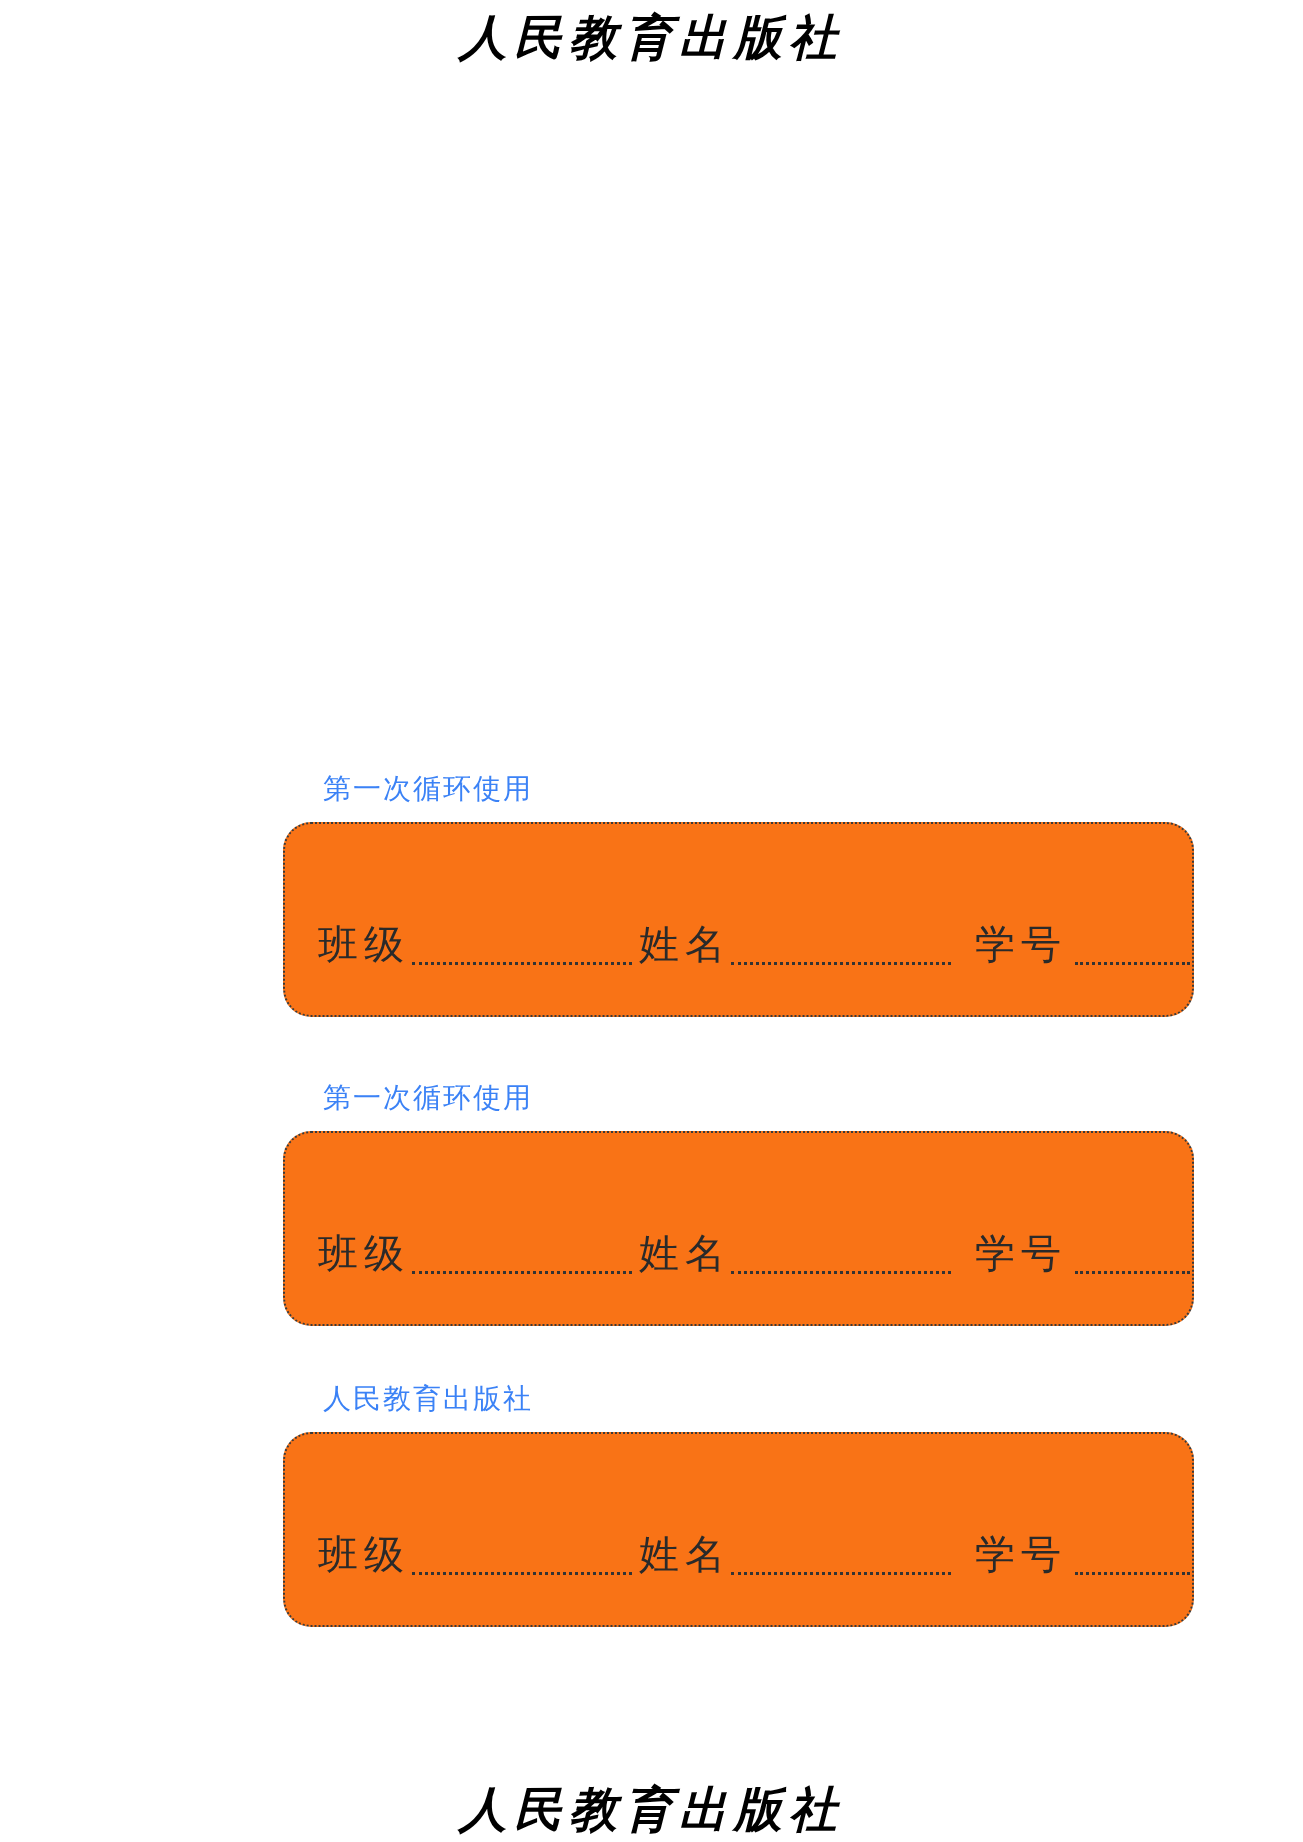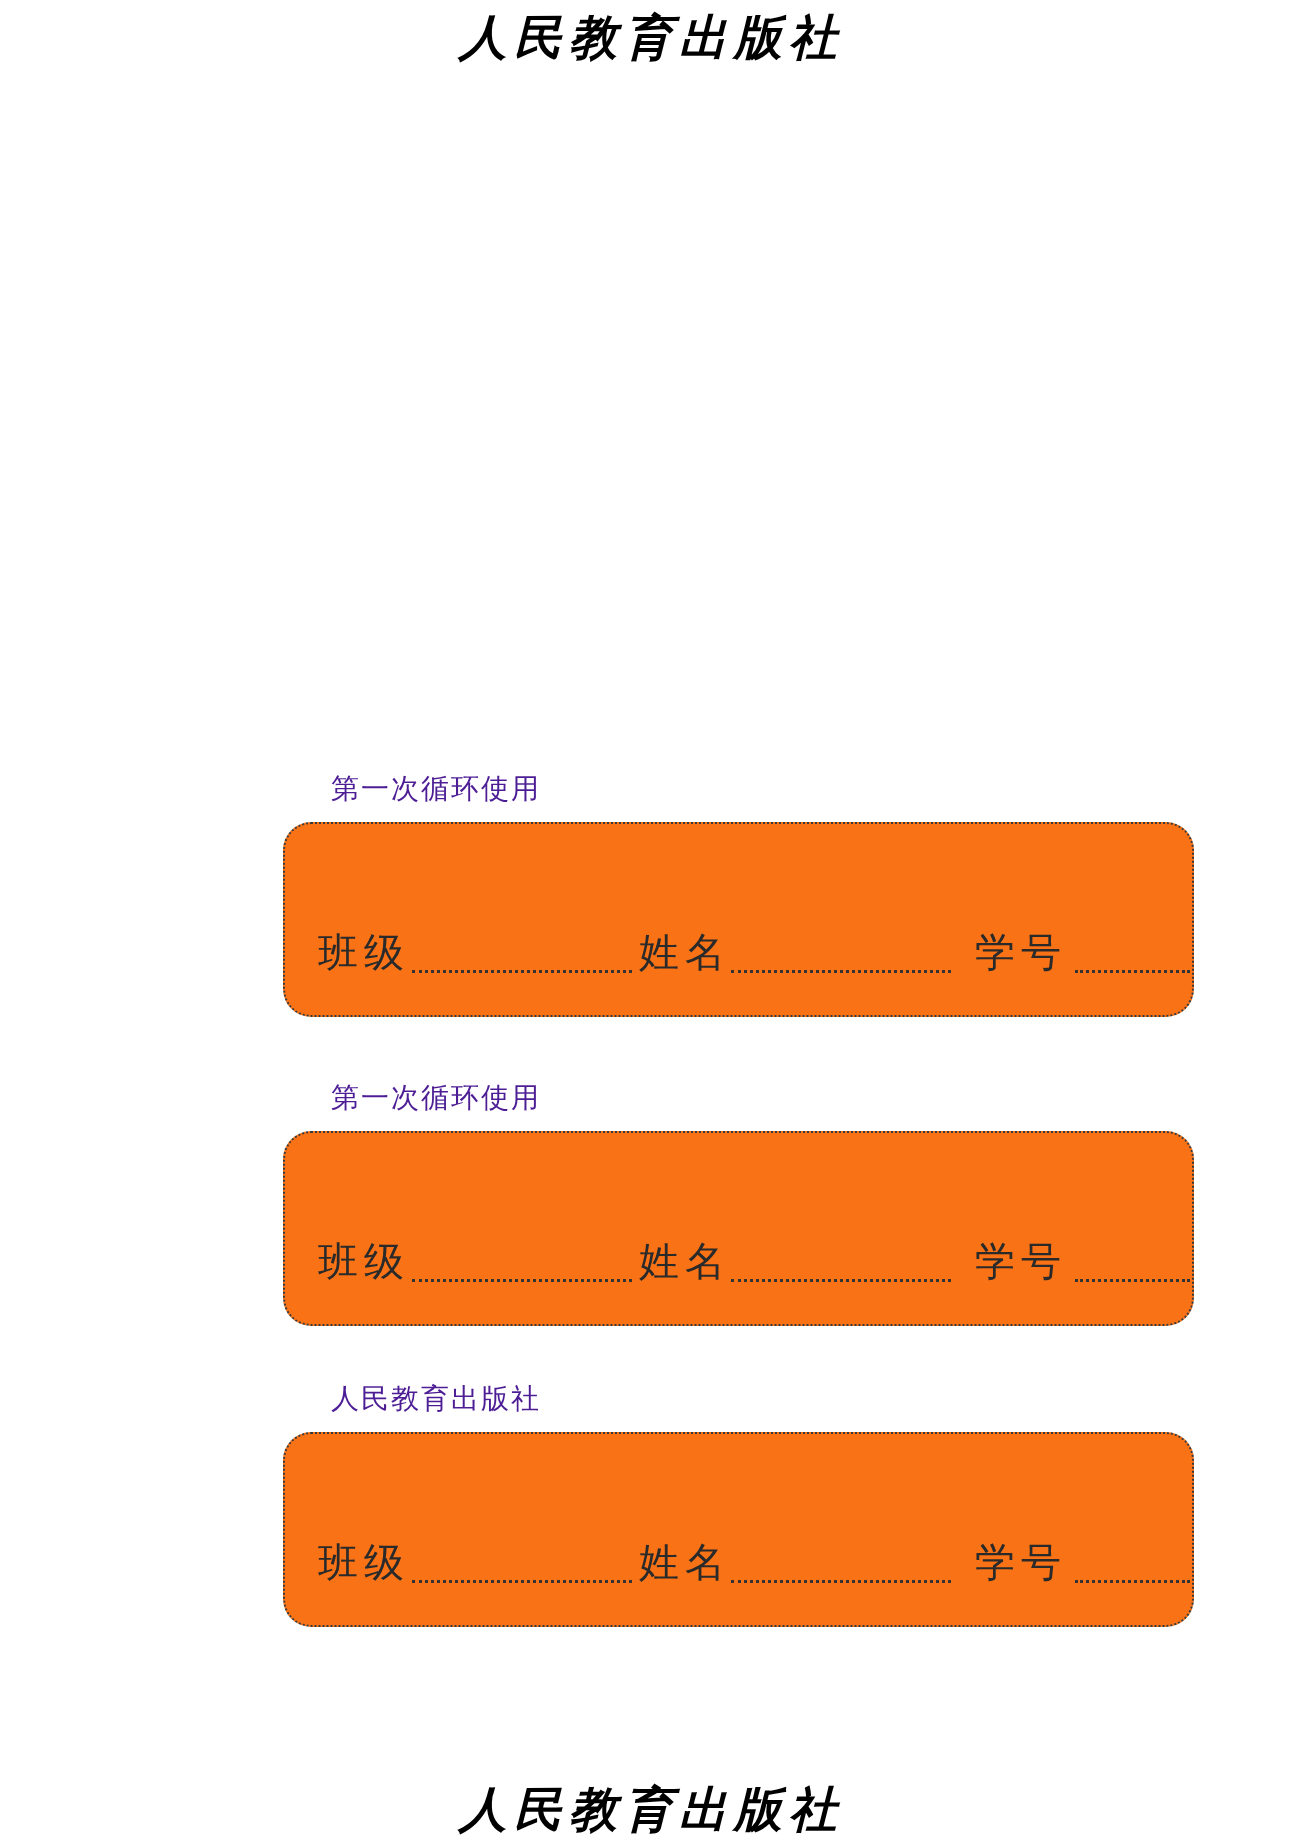--- a/index.html
+++ b/index.html
@@ -28,23 +28,22 @@
   }
   .logo.top { top: 6px; }
   .logo.bottom { top: 1778px; }
 
   
   .cycle-label {
     position: absolute;
     left: 323px;
     font-size: 28px;
     letter-spacing: 2px;
-    color: #4c1d95;
+    color: #3b82f6;
     white-space: nowrap;
-    margin-left: 8px;
   }
 
   
   .cycle-box {
     position: absolute;
     left: 283px;
     width: 911px;
     height: 195px;
     border: 2px dotted #3a3a3a;
     border-radius: 28px;
@@ -67,21 +66,21 @@
   .dotted-line {
     display: inline-block;
     position: relative;
     top: 7px;
     height: 6px;
     border-bottom: 3px dotted #333333;
   }
   .line-class { width: 220px; margin-left: 2px; }
   .line-name  { width: 220px; margin-left: 0px; }
   .line-no    { width: 115px; margin-left: 8px; }
-  .gap-name { margin-left: 7px; margin-top: 8px; }
+  .gap-name { margin-left: 7px; }
   .gap-no   { margin-left: 24px; }
 
   #sec1-label { top: 770px; }
   #sec1-box   { top: 822px; }
   #sec2-label { top: 1079px; }
   #sec2-box   { top: 1131px; }
   #sec3-label { top: 1380px; }
   #sec3-box   { top: 1432px; }
 </style>
 </head>

